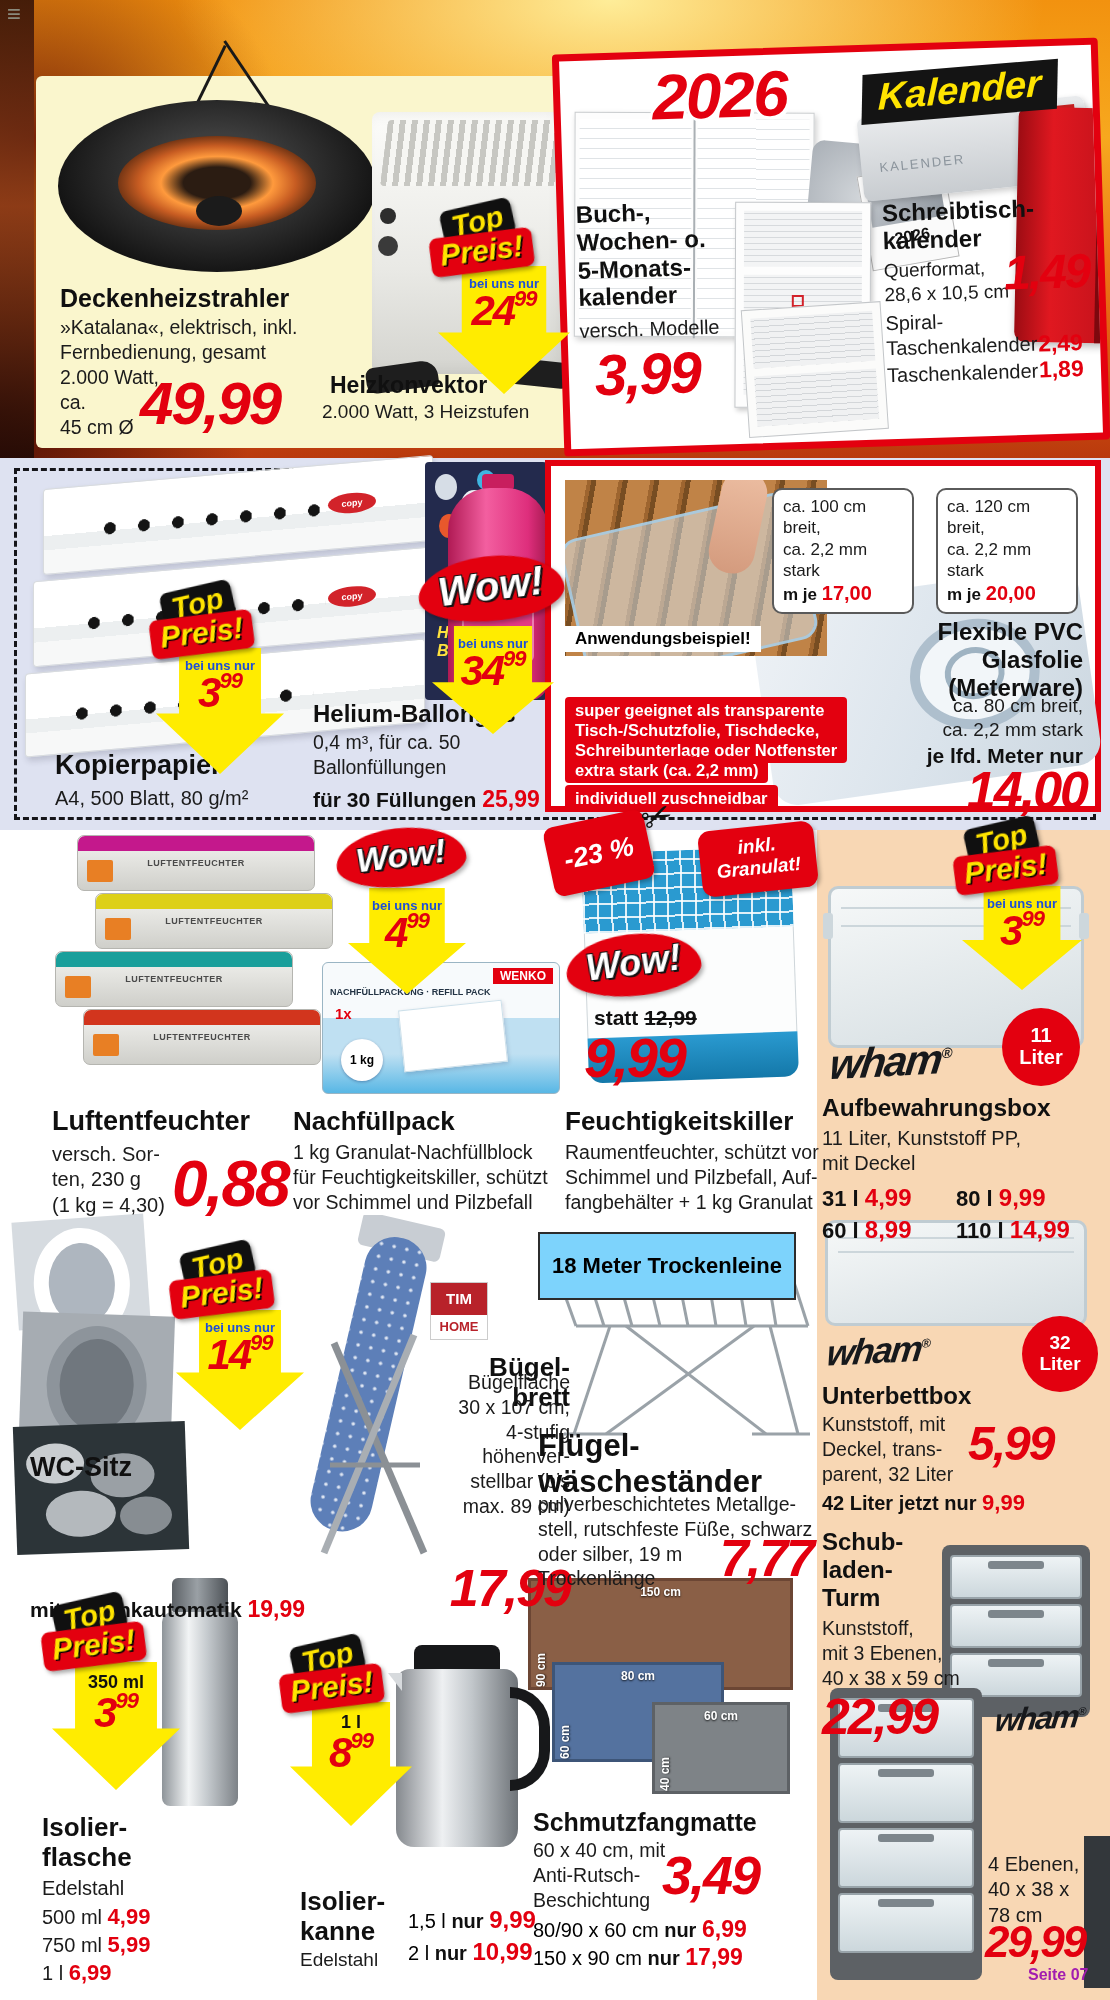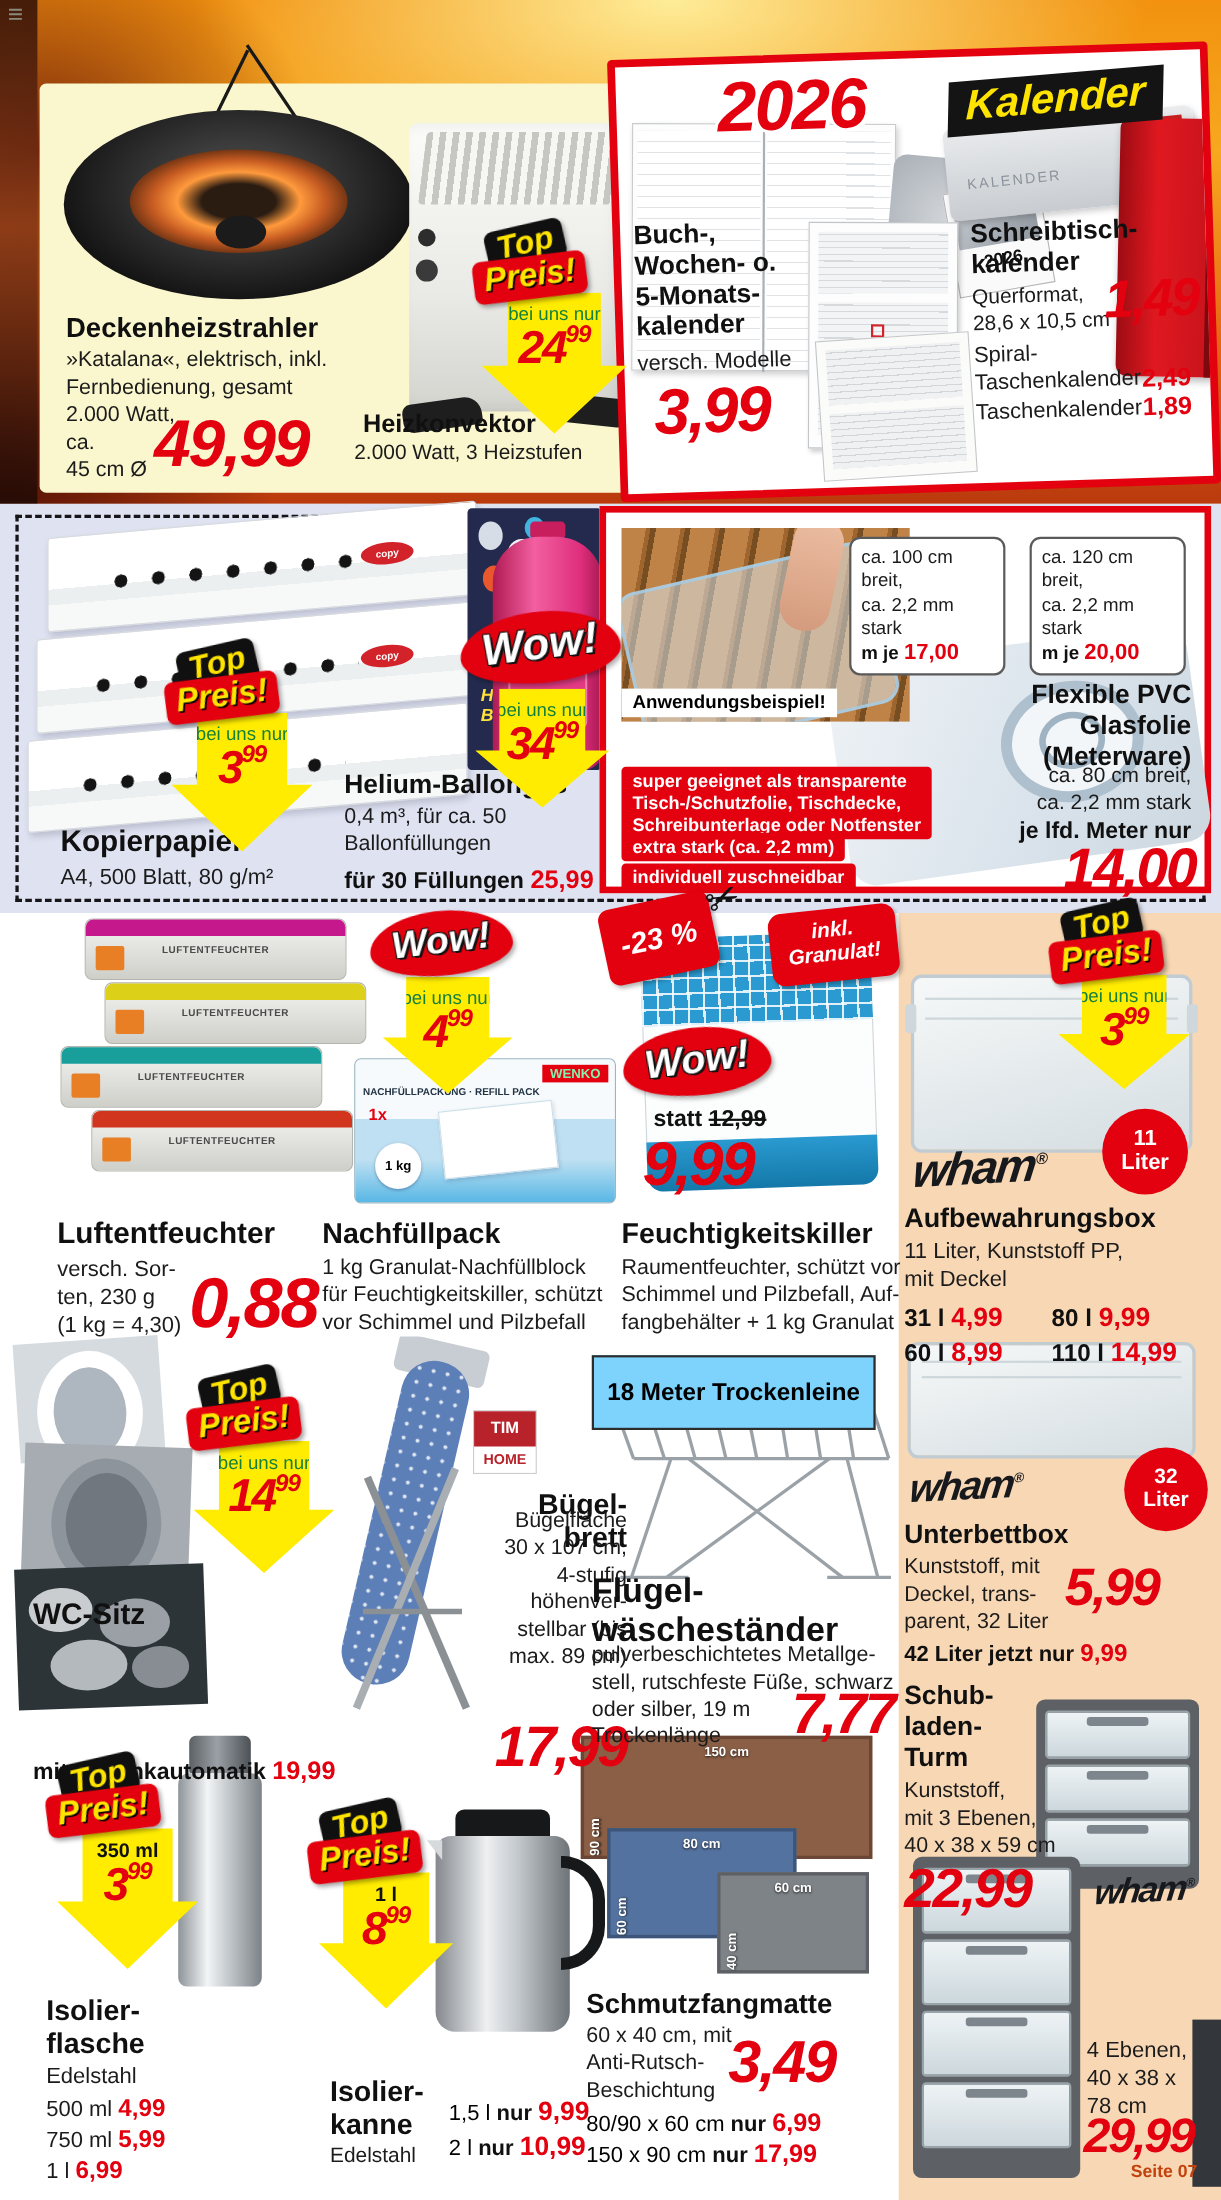--- a/index.html
+++ b/index.html
@@ -11,21 +11,21 @@
 .blk{font-weight:800;color:#101010}
 .rp{color:#e3000f;font-weight:800}
 .bigp{position:absolute;color:#e3000f;font-style:italic;font-weight:900;letter-spacing:-2px;line-height:1;z-index:6}
 .strike{font-weight:800;color:#101010;text-decoration:line-through}
 
 .tp{position:absolute;transform:rotate(-9deg);z-index:8;text-align:center;filter:drop-shadow(2px 3px 2px rgba(0,0,0,.35))}
 .tp .l1{display:inline-block;background:#101010;color:#ffe400;font-style:italic;font-weight:900;font-size:29px;padding:1px 10px 3px;border-radius:8px;transform:rotate(-4deg)}
 .tp .l2{display:block;background:#e3000f;color:#ffe400;font-style:italic;font-weight:900;font-size:30px;padding:1px 10px 4px;border-radius:8px;margin-top:-8px;transform:rotate(2deg);text-shadow:1.5px 1.5px 0 #000}
 .wow{position:absolute;background:#e3000f;color:#fff;font-style:italic;font-weight:900;font-size:38px;padding:8px 20px 12px;border-radius:48% 52% 45% 55%/55% 60% 40% 45%;transform:rotate(-7deg);text-shadow:2px 2px 0 #111,-1px -1px 0 #111,1px -1px 0 #111,-1px 1px 0 #111;z-index:8;filter:drop-shadow(2px 3px 2px rgba(0,0,0,.3))}
 .arr{position:absolute;background:#ffec00;clip-path:polygon(18% 0,82% 0,82% 52%,100% 52%,50% 100%,0 52%,18% 52%);text-align:center;z-index:7;padding-top:10px;filter:drop-shadow(3px 4px 3px rgba(0,0,0,.35))}
-.arr .aun{display:block;font-size:17px;font-weight:400;color:#15803d}
+.arr .aun{display:block;font-size:13px;font-weight:700;color:#1d4ed8}
 .arr .asz{display:block;font-size:18px;font-weight:800;color:#111}
 .arr .apr{display:block;color:#e3000f;font-style:italic;font-weight:900;font-size:42px;line-height:.95;letter-spacing:-2px}
 .arr .apr sup{font-size:22px;position:relative;top:-4px;letter-spacing:-1px}
 .lc{position:absolute;background:#e3000f;border-radius:50%;color:#fff;font-weight:800;text-align:center;white-space:pre-line;z-index:7;display:flex;align-items:center;justify-content:center;line-height:1.08}
 .wham{position:absolute;font-style:italic;font-weight:900;color:#17191c;letter-spacing:-2px;transform:rotate(-3deg) skewX(-10deg);z-index:6}
 .wham sup{font-size:.35em;font-weight:700}
 .chip{position:absolute;background:#e3000f;color:#fff;font-weight:700;border-radius:4px;padding:3px 10px;line-height:1.22;white-space:pre-line;z-index:6}
 .optbox{position:absolute;background:#fff;border:2px solid #5a5a5a;border-radius:10px;padding:6px 9px;font-size:17px;line-height:1.25;z-index:6}
 .optbox .ds2{white-space:pre-line;color:#1b1b1b}
 
@@ -263,21 +263,21 @@
 ten, 230 g
 (1 kg = 4,30)</div>
   <div class="bigp" style="left:172px;top:1152px;font-size:64px">0,88</div>
 
   <div class="wow" style="left:336px;top:828px;font-size:34px">Wow!</div>
   <div class="arr" style="left:348px;top:888px;width:118px;height:106px">
     <span class="aun">bei uns nur</span>
     <span class="apr"><span>4</span><sup>99</sup></span>
   </div>
   <div class="a" style="left:322px;top:962px;width:238px;height:132px;border:1px solid #9ab5c4;background:linear-gradient(180deg,#f7fafc 0 42%,#bfe0f2 42% 70%,#58b7e5);border-radius:6px;z-index:2">
-    <div class="a" style="right:6px;top:5px;background:#e3000f;color:#86efac;font-weight:800;font-size:12px;padding:1px 7px">WENKO</div>
+    <div class="a" style="right:6px;top:5px;background:#e3000f;color:#ffffff;font-weight:800;font-size:12px;padding:1px 7px">WENKO</div>
     <div class="a" style="left:7px;top:24px;font-size:9px;color:#234;font-weight:700">NACHFÜLLPACKUNG · REFILL PACK</div>
     <div class="a" style="left:78px;top:42px;width:104px;height:62px;background:#fff;border:1px solid #cde0ea;transform:rotate(-6deg);box-shadow:1px 2px 4px rgba(0,0,60,.15)"></div>
     <div class="a" style="left:12px;top:42px;color:#e3000f;font-weight:900;font-size:15px">1x</div>
     <div class="a" style="left:18px;top:76px;width:42px;height:42px;background:#fff;border-radius:50%;font-size:12px;font-weight:800;text-align:center;line-height:42px;box-shadow:0 1px 3px rgba(0,0,60,.3)">1 kg</div>
   </div>
   <div class="nm" style="left:293px;top:1106px;font-size:26px">Nachfüllpack</div>
   <div class="ds" style="left:293px;top:1140px;font-size:19.5px">1 kg Granulat-Nachfüllblock
 für Feuchtigkeitskiller, schützt
 vor Schimmel und Pilzbefall</div>
 
@@ -512,15 +512,15 @@
     <div class="drawer" style="height:60px"></div>
     <div class="drawer" style="height:60px"></div>
     <div class="drawer" style="height:60px"></div>
   </div>
   <div class="wham" style="left:995px;top:1700px;font-size:32px"><span>wham</span><sup>®</sup></div>
   <div class="ds" style="left:988px;top:1852px;font-size:20px">4 Ebenen,
 40 x 38 x
 78 cm</div>
   <div class="bigp" style="left:985px;top:1920px;font-size:44px">29,99</div>
   <div class="a" style="left:1084px;top:1836px;width:26px;height:152px;background:#33373b;z-index:5"></div>
-  <div class="a" style="left:1028px;top:1966px;font-size:16px;color:#c2410c;font-weight:700;z-index:6">Seite 07</div>
+  <div class="a" style="left:1028px;top:1966px;font-size:16px;color:#a21caf;font-weight:700;z-index:6">Seite 07</div>
 
 </div>
 
 </body></html>

